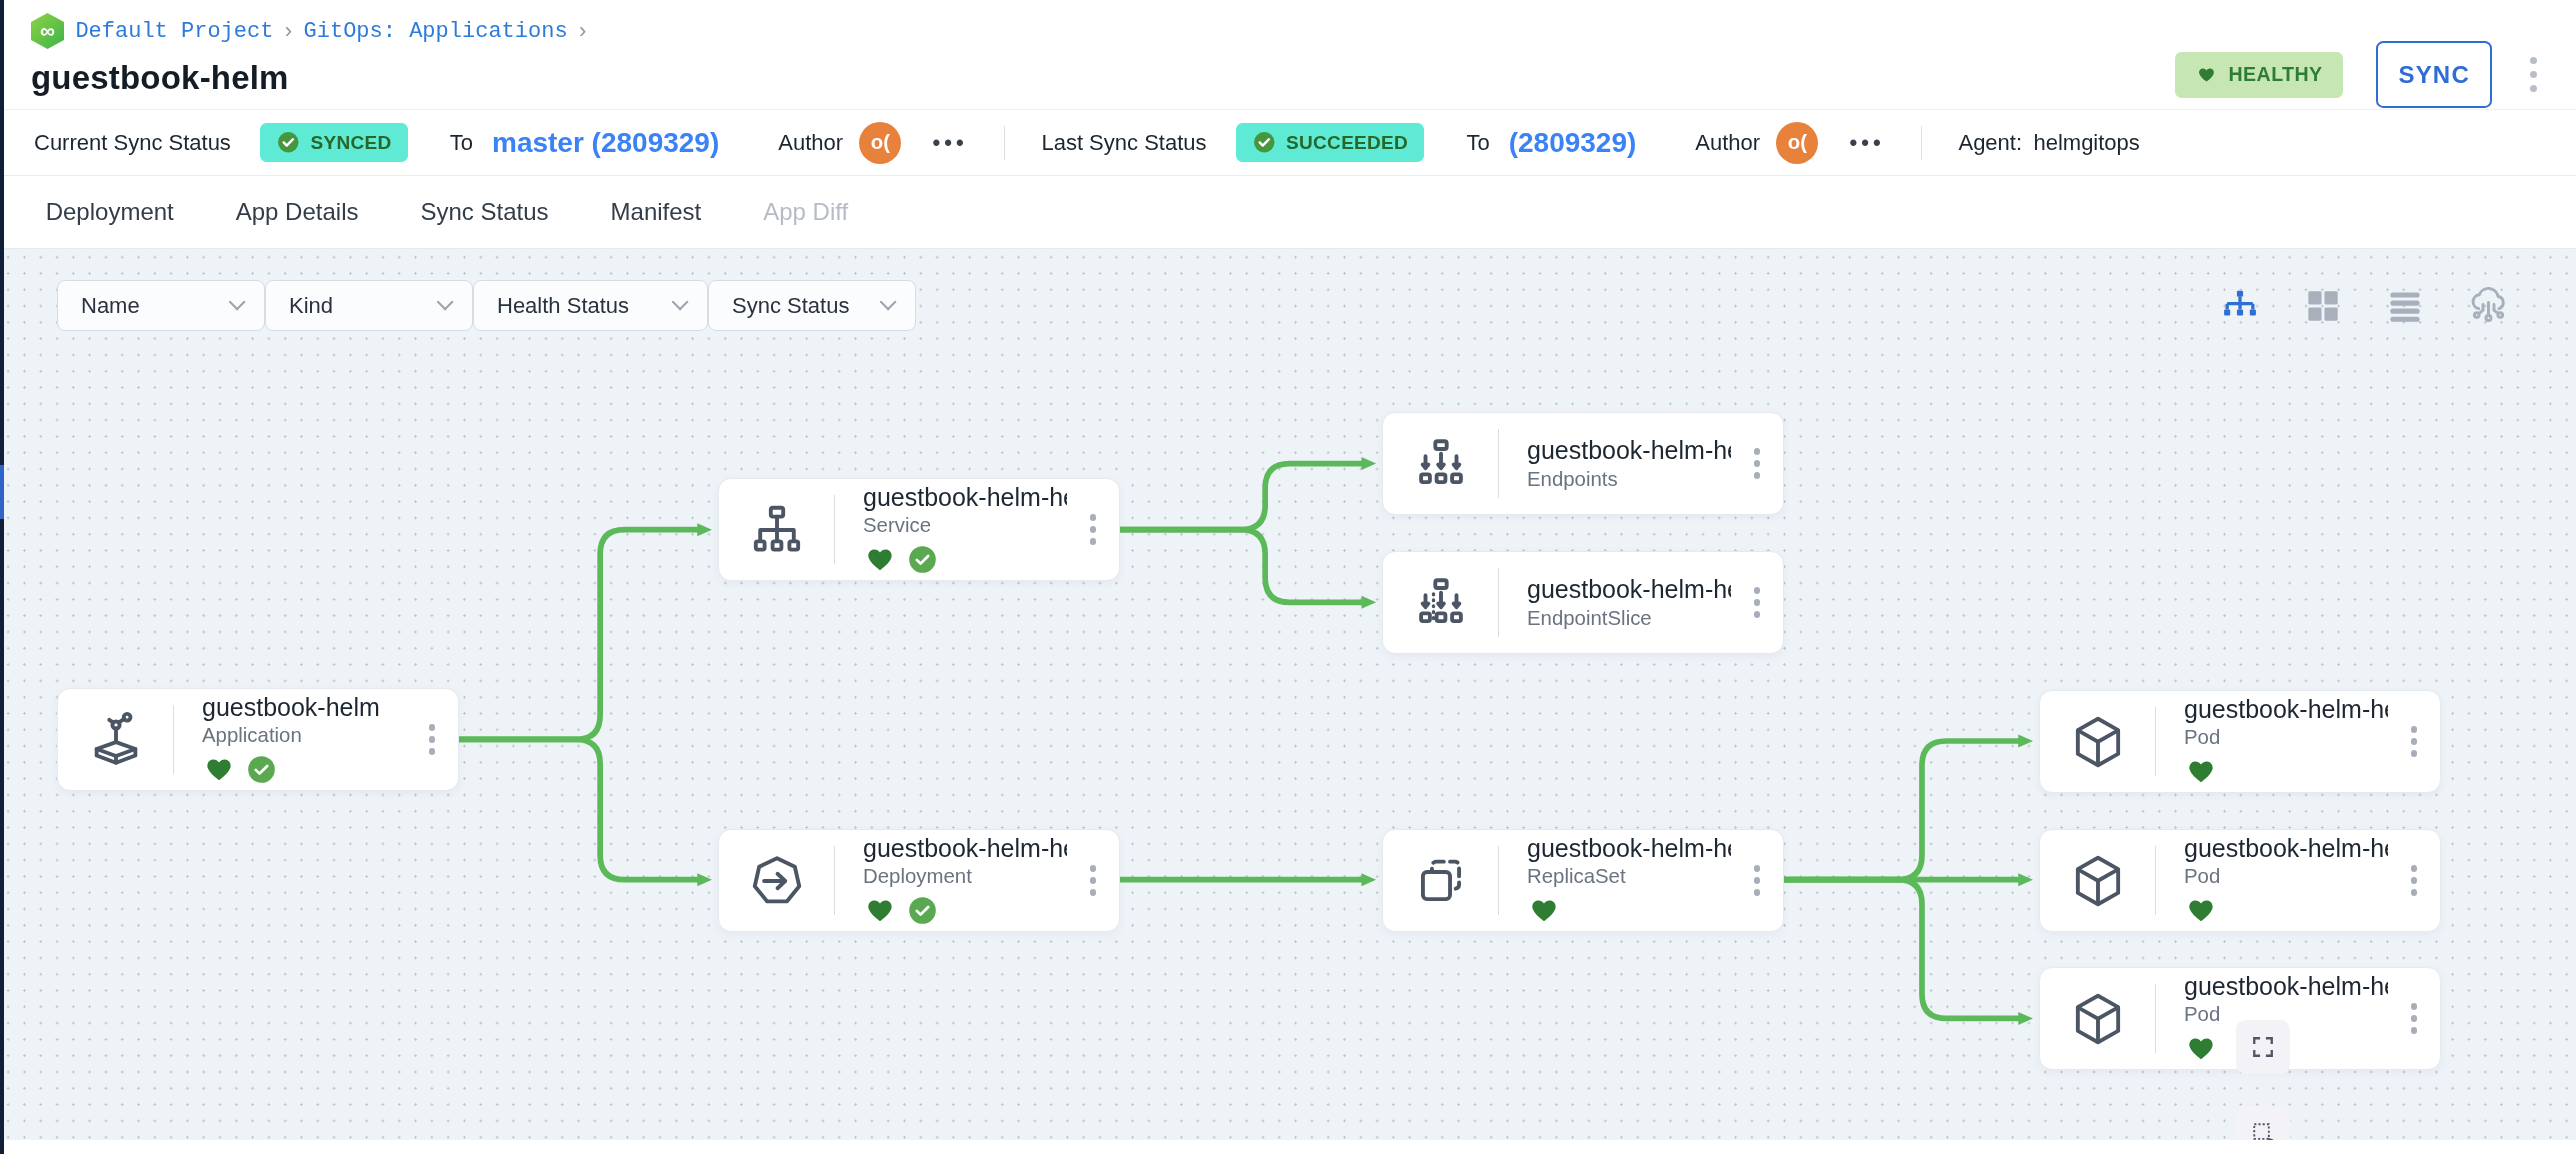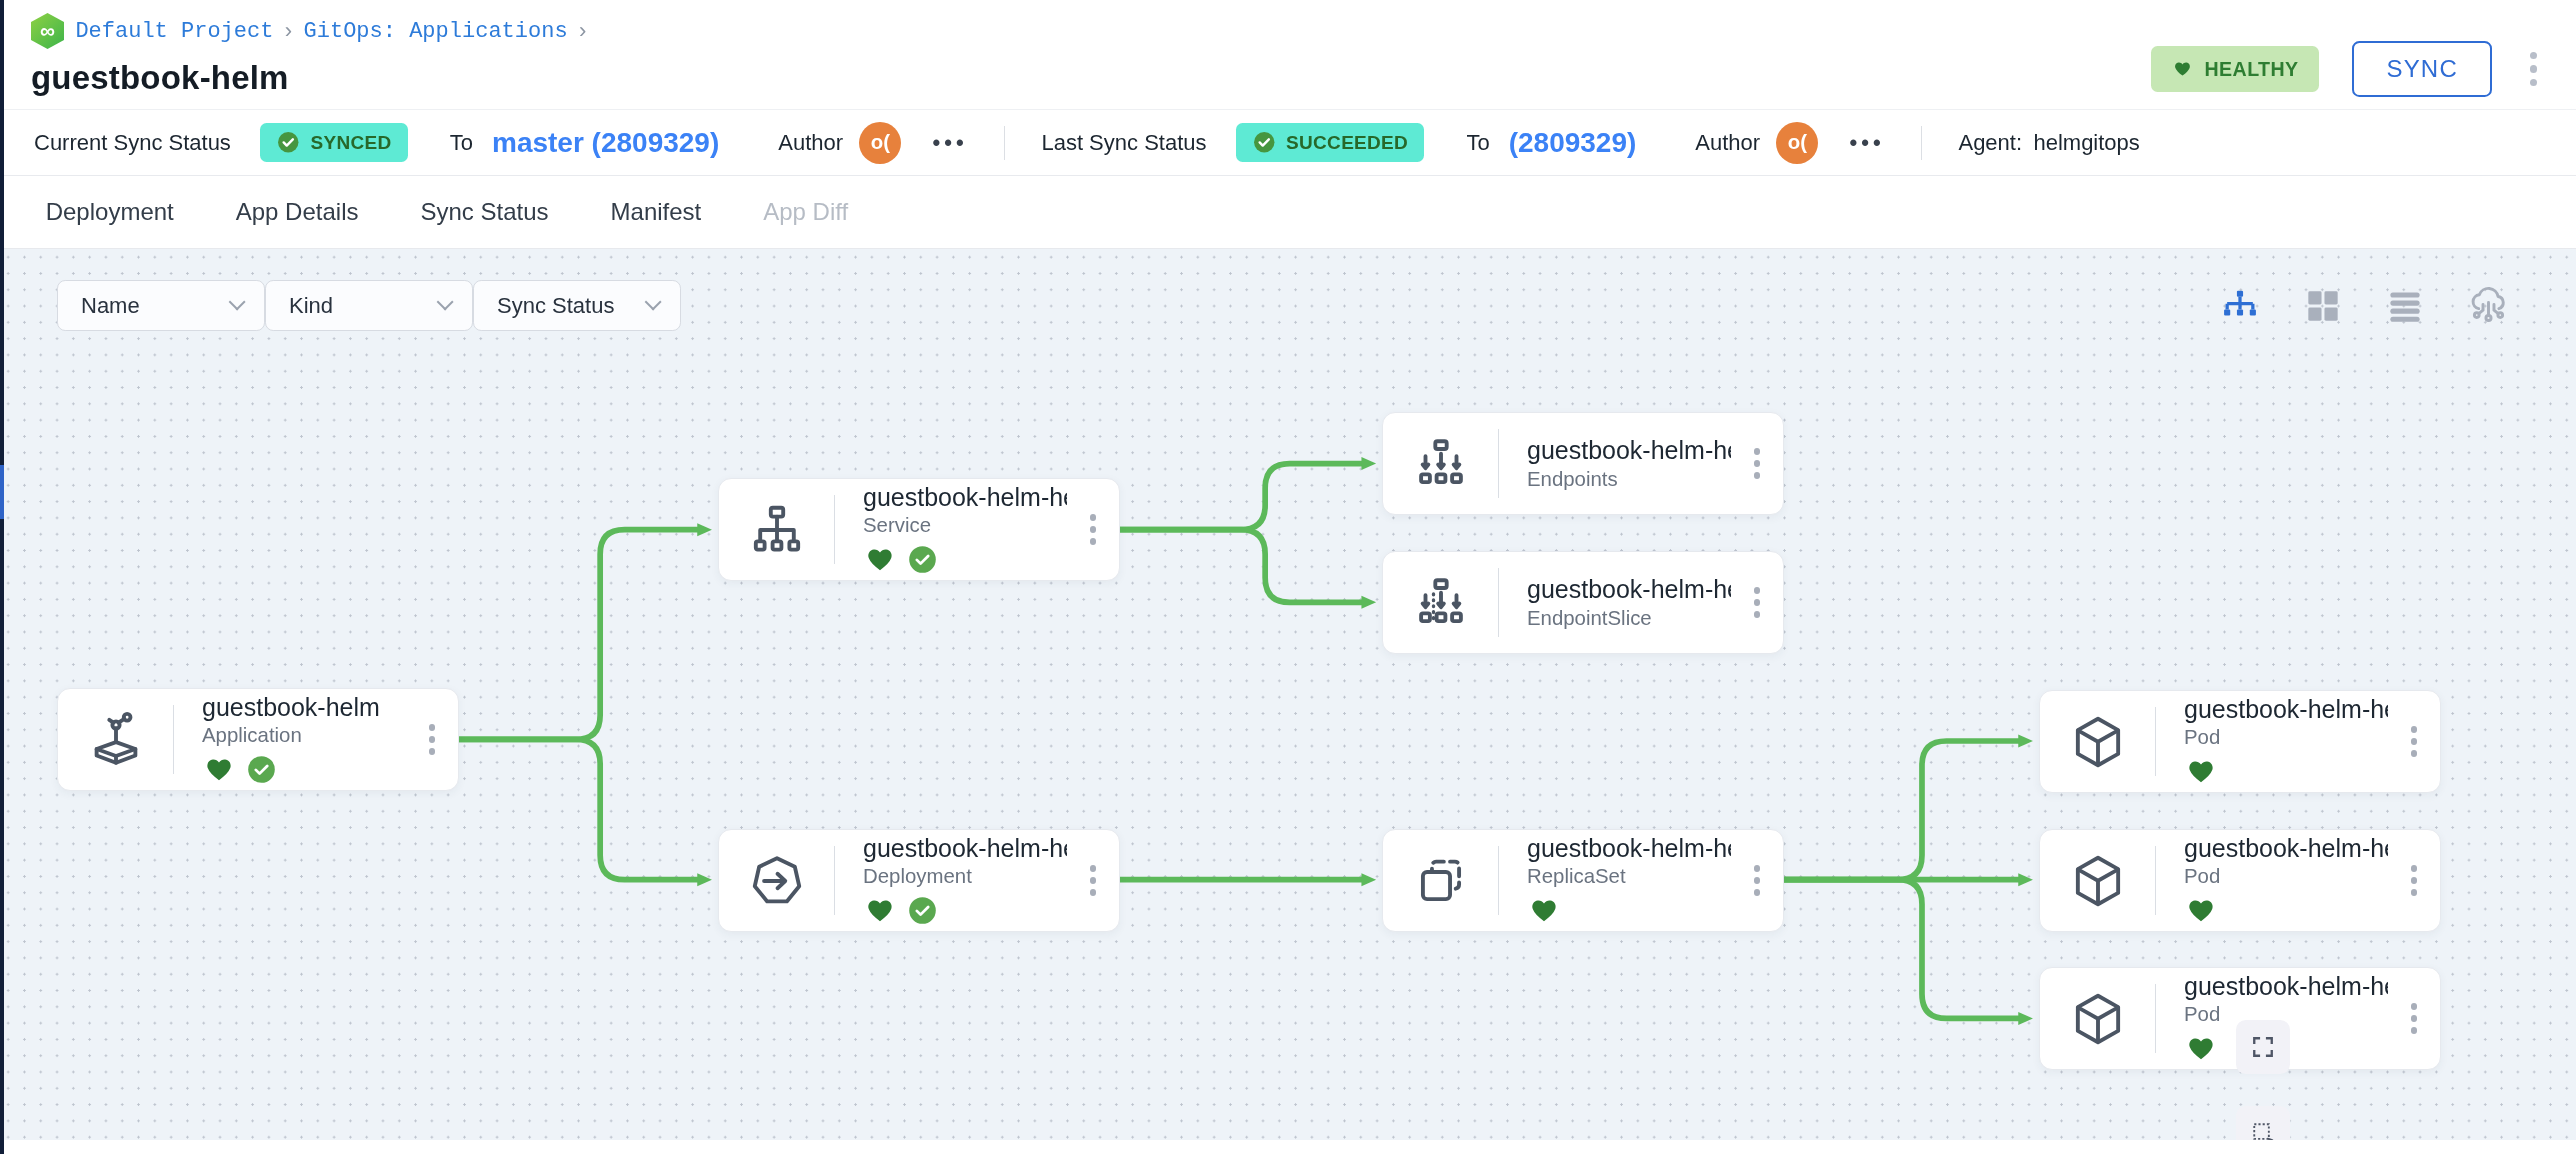--- a/index.html
+++ b/index.html
@@ -14,22 +14,22 @@
   .breadcrumb { display:flex; align-items:center; gap:11.4px; font-size:22px; color:#2d7bd9; }
   .logo-hex { width:33px; height:36px; background:linear-gradient(135deg,#8fd144,#3cb44a);
     clip-path:polygon(50% 0,100% 25%,100% 75%,50% 100%,0 75%,0 25%);
     display:flex; align-items:center; justify-content:center; color:#fff; font-weight:bold; font-size:21px; }
   .crumb-link { cursor:pointer;font-family:Liberation Mono, monospace; }
   .crumb-sep { color:#8d96a3; font-size:22px; }
   .page-title { margin-top:9.8px; font-size:33px; font-weight:bold; color:#141c25; letter-spacing:0.2px; }
   .header-actions { position:absolute; top:41px; right:34px; display:flex; align-items:center; gap:33px; }
   .health-pill { display:flex; align-items:center; gap:11.4px; background:#c6e7b4; color:#2e7d32;
     font-weight:bold; font-size:19.6px; letter-spacing:0.4px; padding:0 21px; height:46px; border-radius:6.5px; }
-  .sync-btn { border:2.4px solid #2f6cd4; color:#2f6cd4; background:#fff; font-weight:normal; font-size:24px;
-    letter-spacing:1.2px; height:56px; padding:0 32px; border-radius:7.3px; display:flex; align-items:center; }
+  .sync-btn { border:2.4px solid #2f6cd4; color:#2f6cd4; background:#fff; font-weight:bold; font-size:24px;
+    letter-spacing:1.2px; height:67px; padding:0 20px; border-radius:7.3px; display:flex; align-items:center; }
   .kebab { display:flex; flex-direction:column; gap:6.5px; padding:4.9px; }
   .kebab i { width:7.3px; height:7.3px; border-radius:50%; background:#b8bec9; }
 
   
   .status-bar { height:67px; background:#fff; border-top:1.6px solid #eef0f3; border-bottom:1.6px solid #e8eaee;
     display:flex; align-items:center; padding-left:34px; font-size:22px; color:#1c2630; white-space:nowrap; }
   .badge-green { display:flex; align-items:center; gap:9.8px; background:#5eead4; color:#27682a; font-weight:bold;
     font-size:19px; letter-spacing:0.3px; padding:0 16.3px; height:39px; border-radius:6.5px; margin-left:29px; }
   .to-label { margin-left:42px; }
   .rev-link { color:#3b82f6; font-weight:bold; font-size:28px; margin-left:19px; }
@@ -179,20 +179,24 @@
 
   <div class="filter-row">
     <div class="filter" style="width:208px">
       <span>Name</span>
         <span class="chev"></span>
     </div>
     <div class="filter" style="width:208px">
       <span>Kind</span>
         <span class="chev"></span>
     </div>
+    <div class="filter" style="width:235px">
+      <span>Health Status</span>
+        <span class="chev"></span>
+    </div>
     <div class="filter" style="width:208px">
       <span>Sync Status</span>
         <span class="chev"></span>
     </div>
 
     <div class="view-toggles">
       <div class="vt">
         <svg width="46" height="46" viewBox="0 0 24 24">
           <g fill="#2e6fd4">
             <rect x="10.4" y="4" width="3.2" height="3.2" rx="0.6"></rect>

